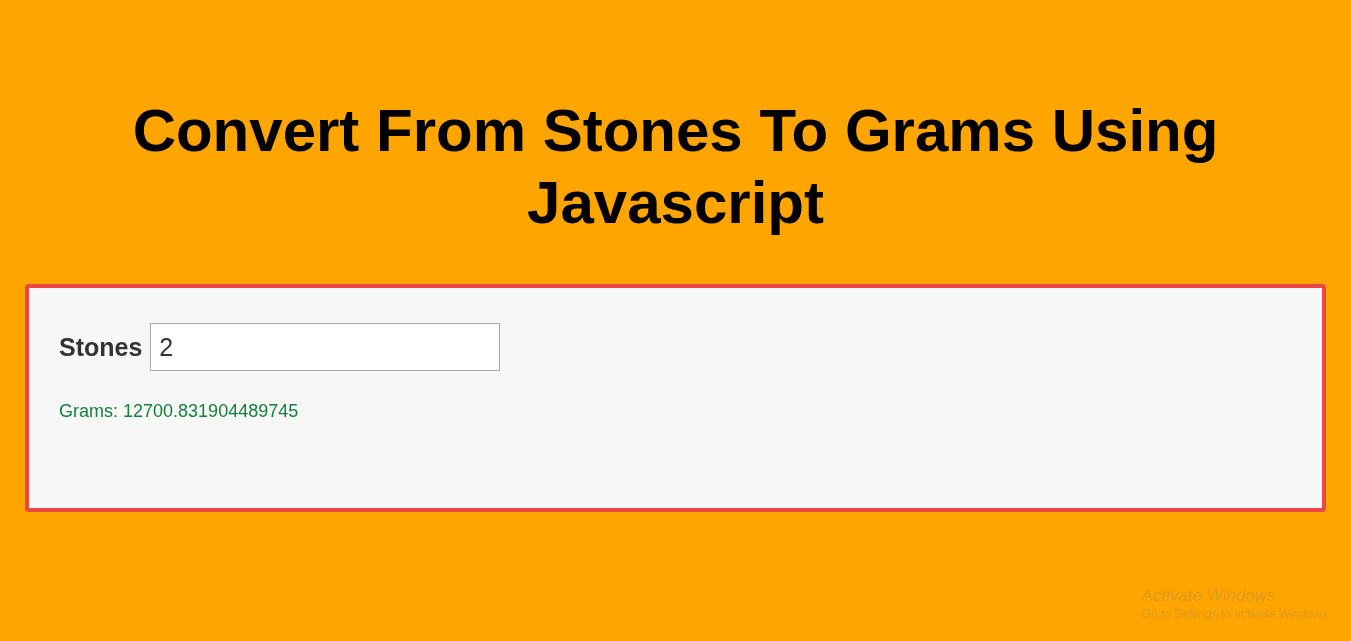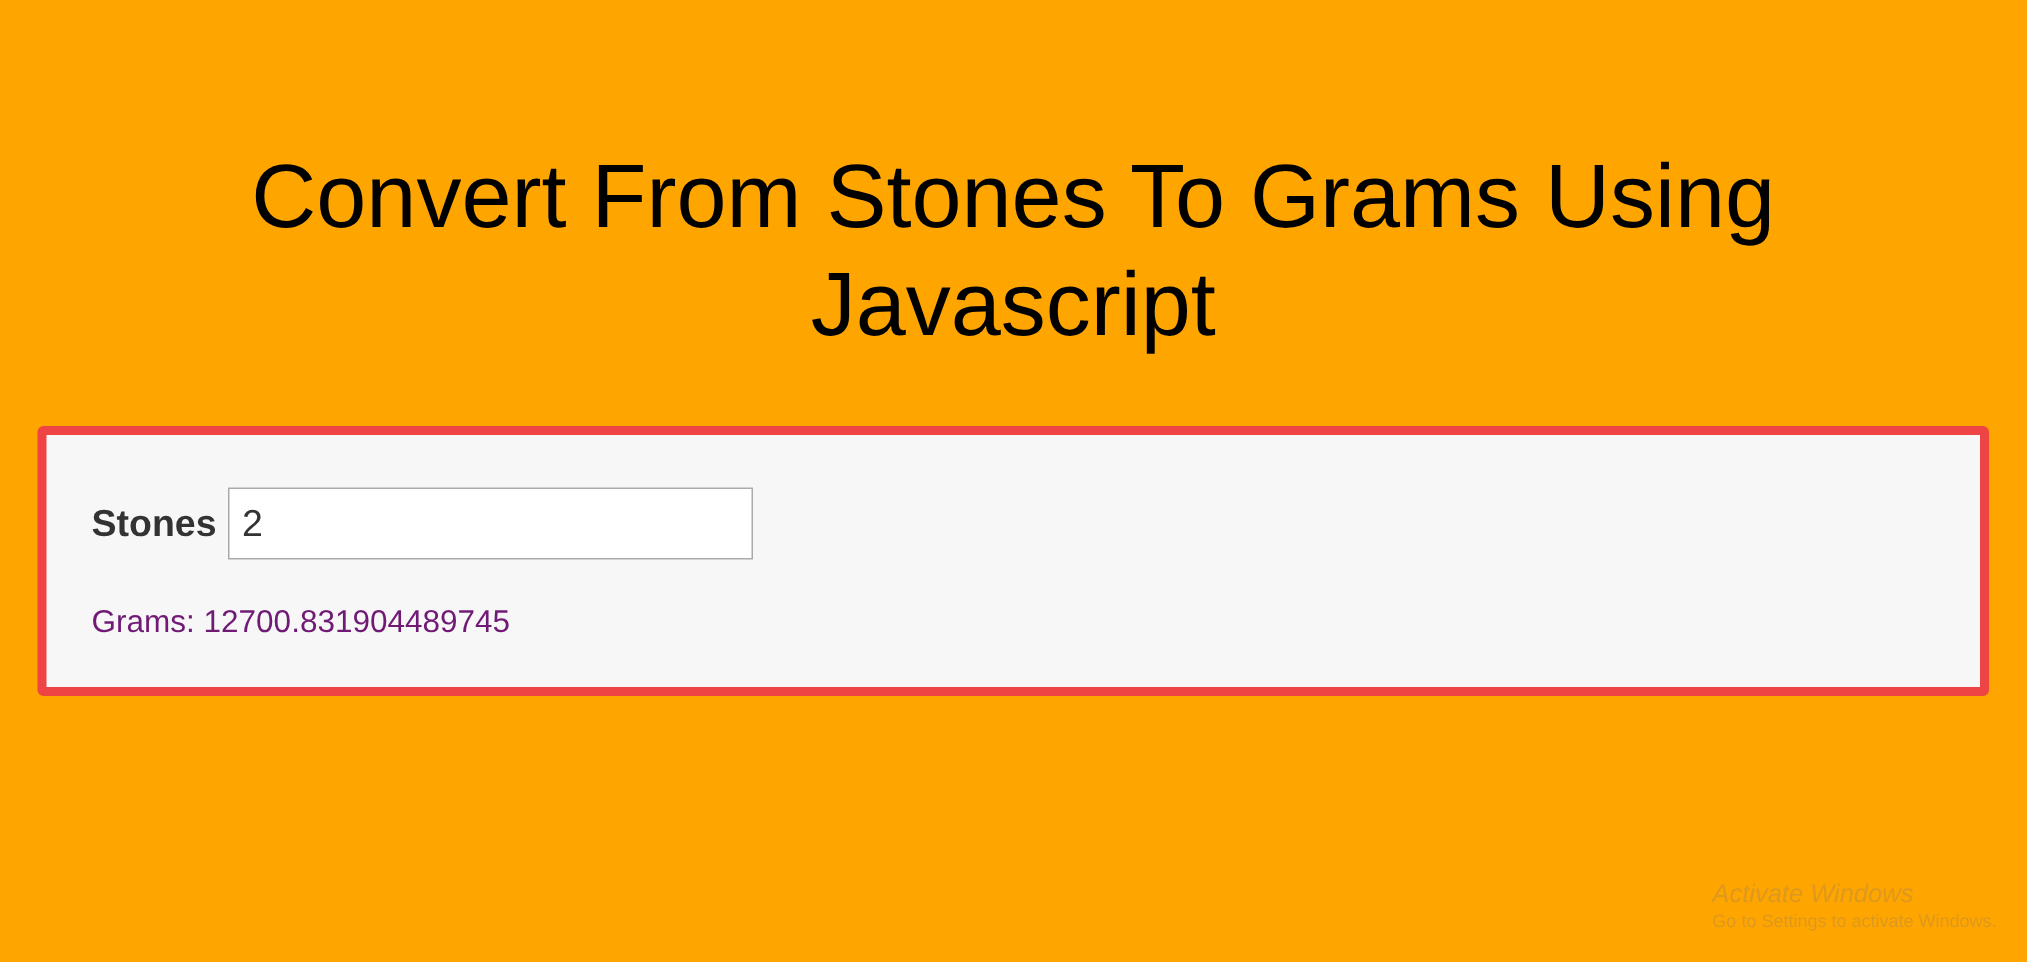--- a/index.html
+++ b/index.html
@@ -11,34 +11,34 @@
       background-color: #ffa500;
       font-family: Arial, Helvetica, sans-serif;
       width: 1351px;
       height: 641px;
       overflow: hidden;
       position: relative;
     }
     .page-title {
       text-align: center;
       font-size: 60px;
-      font-weight: 400;
+      font-weight: 700;
       color: #000000;
       padding-top: 95px;
       padding-bottom: 40px;
       line-height: 1.2;
       padding-left: 30px;
       padding-right: 30px;
     }
     .converter-panel {
       background-color: #f7f7f7;
-      border: 6px solid #ef4444;
+      border: 4px solid #ef4444;
       border-radius: 4px;
       margin: 5px 25px 0 25px;
-      padding: 35px 30px 31px 30px;
+      padding: 35px 30px 86px 30px;
     }
     .input-row {
       display: flex;
       align-items: center;
       margin-bottom: 30px;
     }
     .stones-label {
       font-weight: bold;
       font-size: 25px;
       color: #333333;
@@ -48,22 +48,22 @@
       font-size: 25px;
       padding: 4px 8px;
       border: 1px solid #aaaaaa;
       background-color: #ffffff;
       width: 350px;
       height: 48px;
       font-family: Arial, Helvetica, sans-serif;
       color: #333333;
     }
     .result-row {
-      font-size: 21px;
-      color: #701a75;
+      font-size: 18px;
+      color: #15803d;
     }
     .watermark {
       position: absolute;
       right: 20px;
       bottom: 18px;
       text-align: left;
       color: rgba(120, 120, 120, 0.25);
       font-size: 15px;
       line-height: 1.3;
     }

